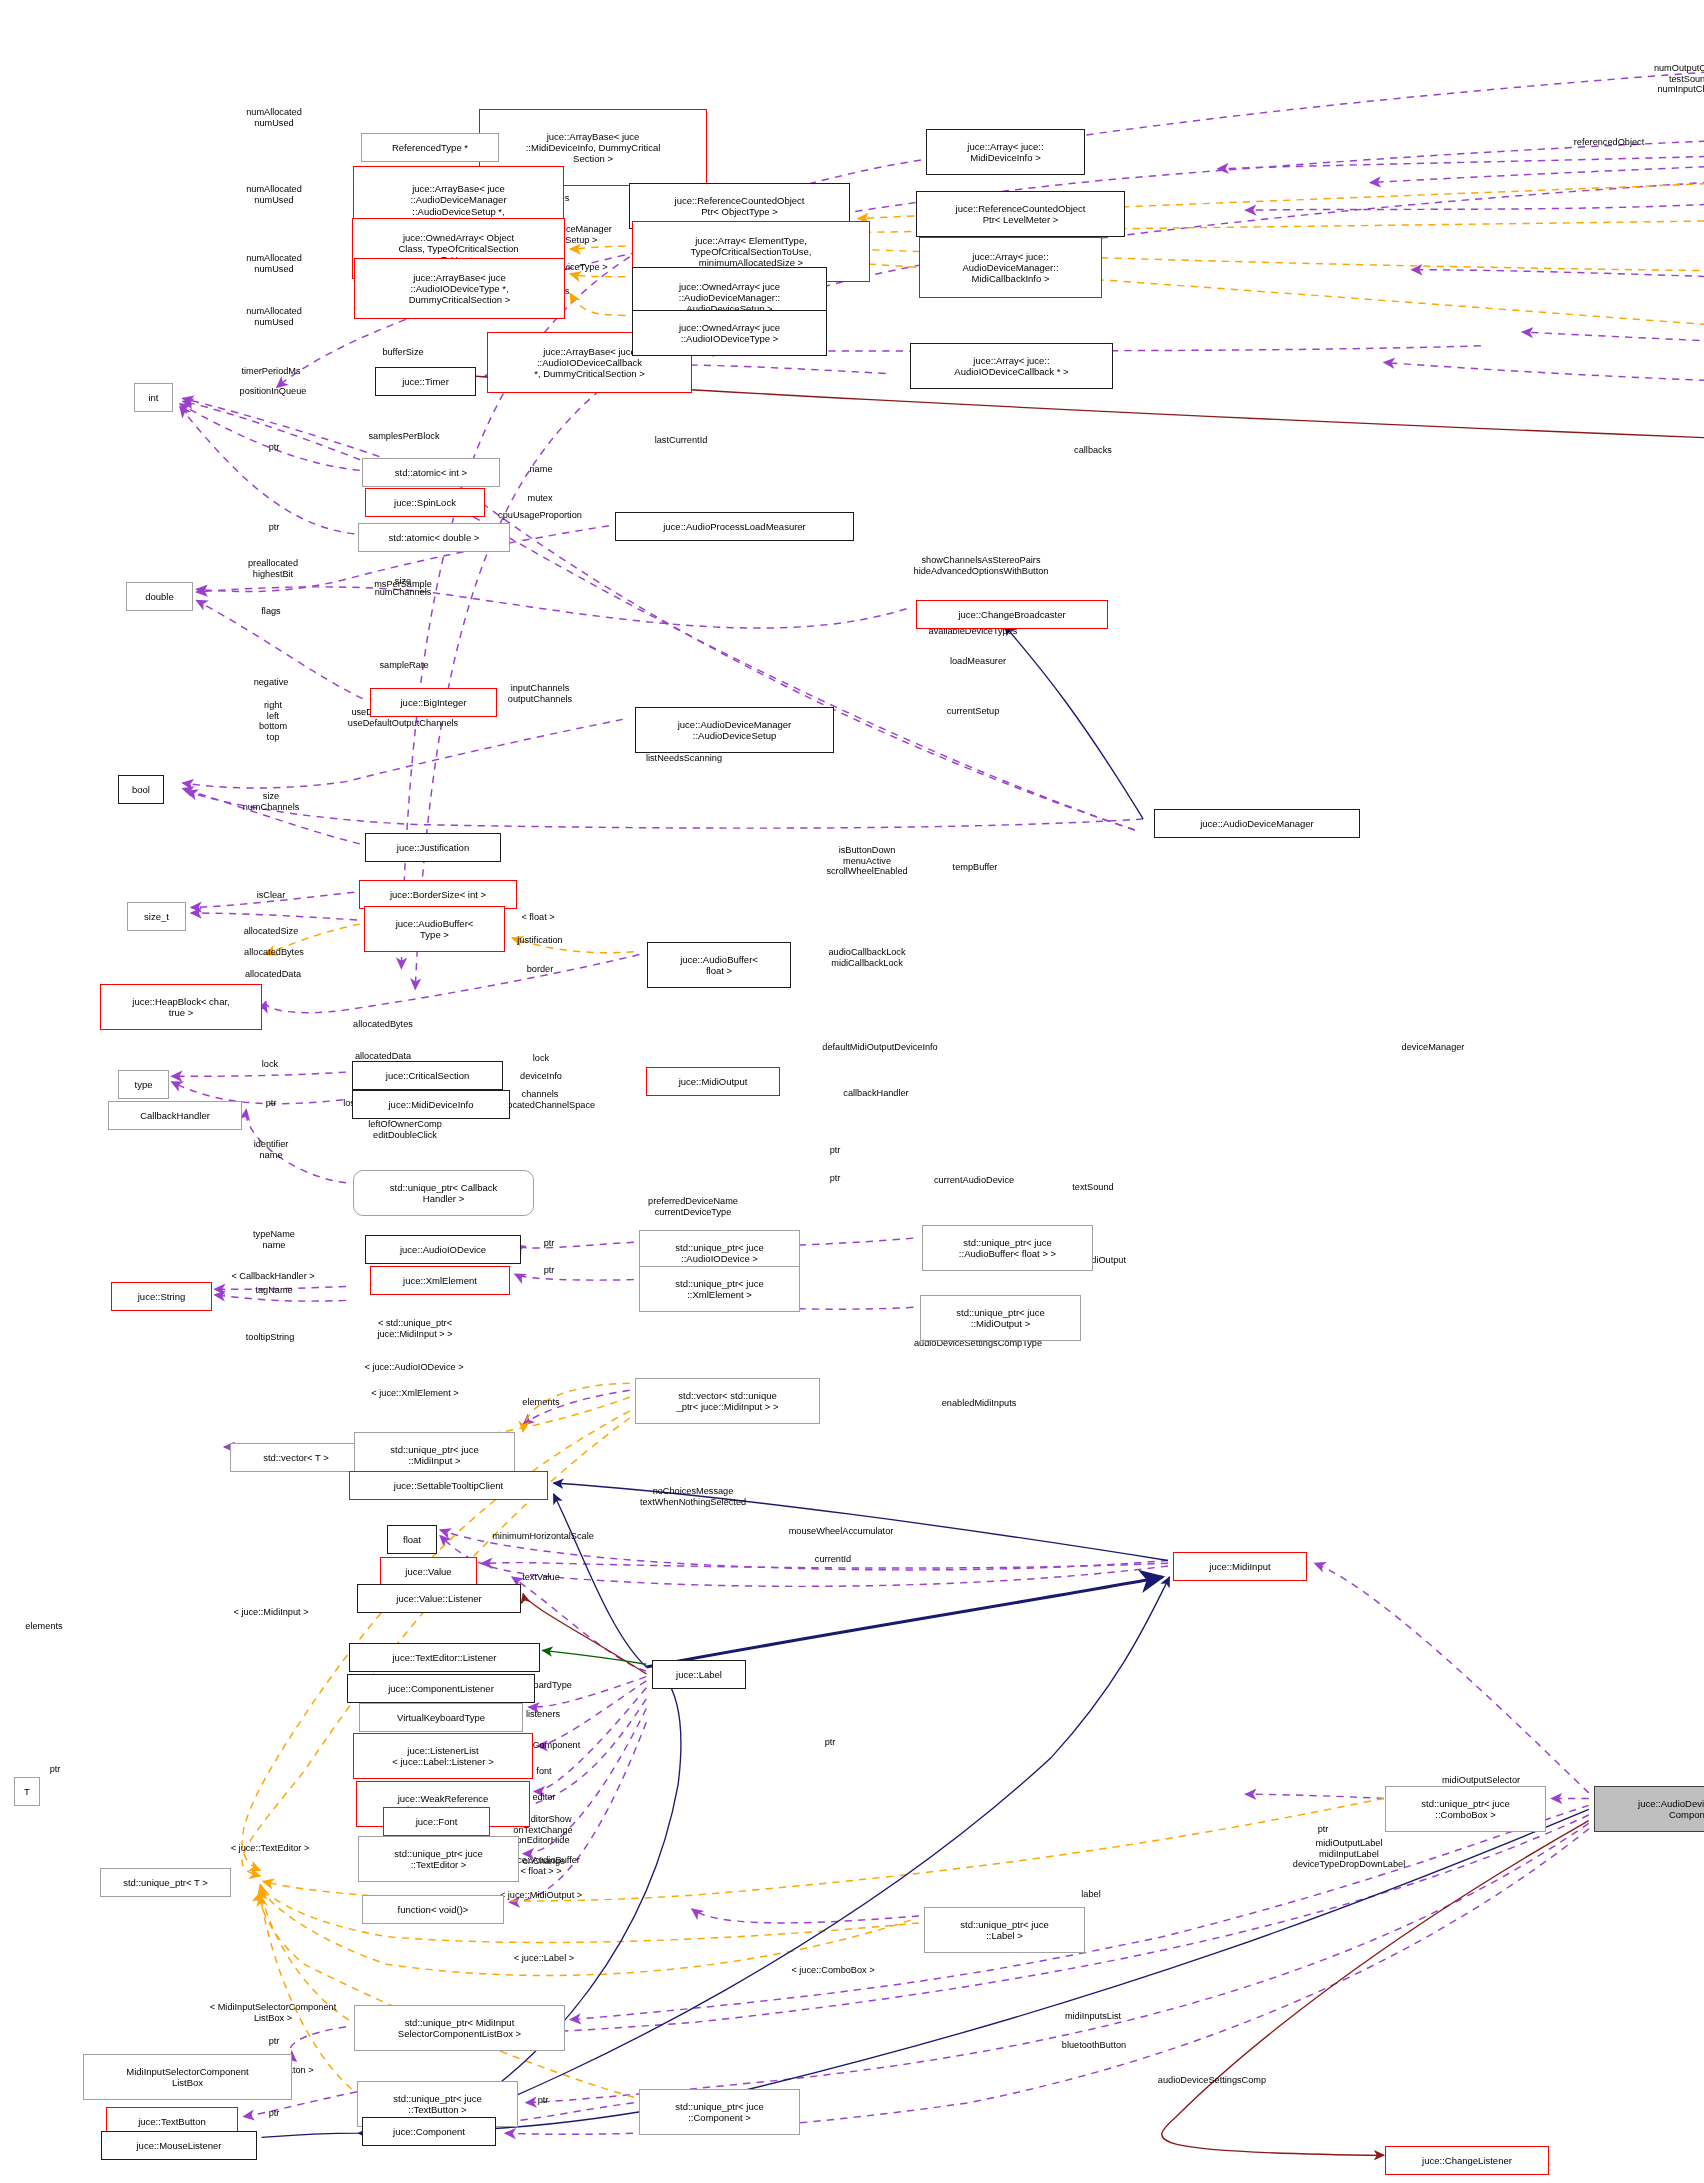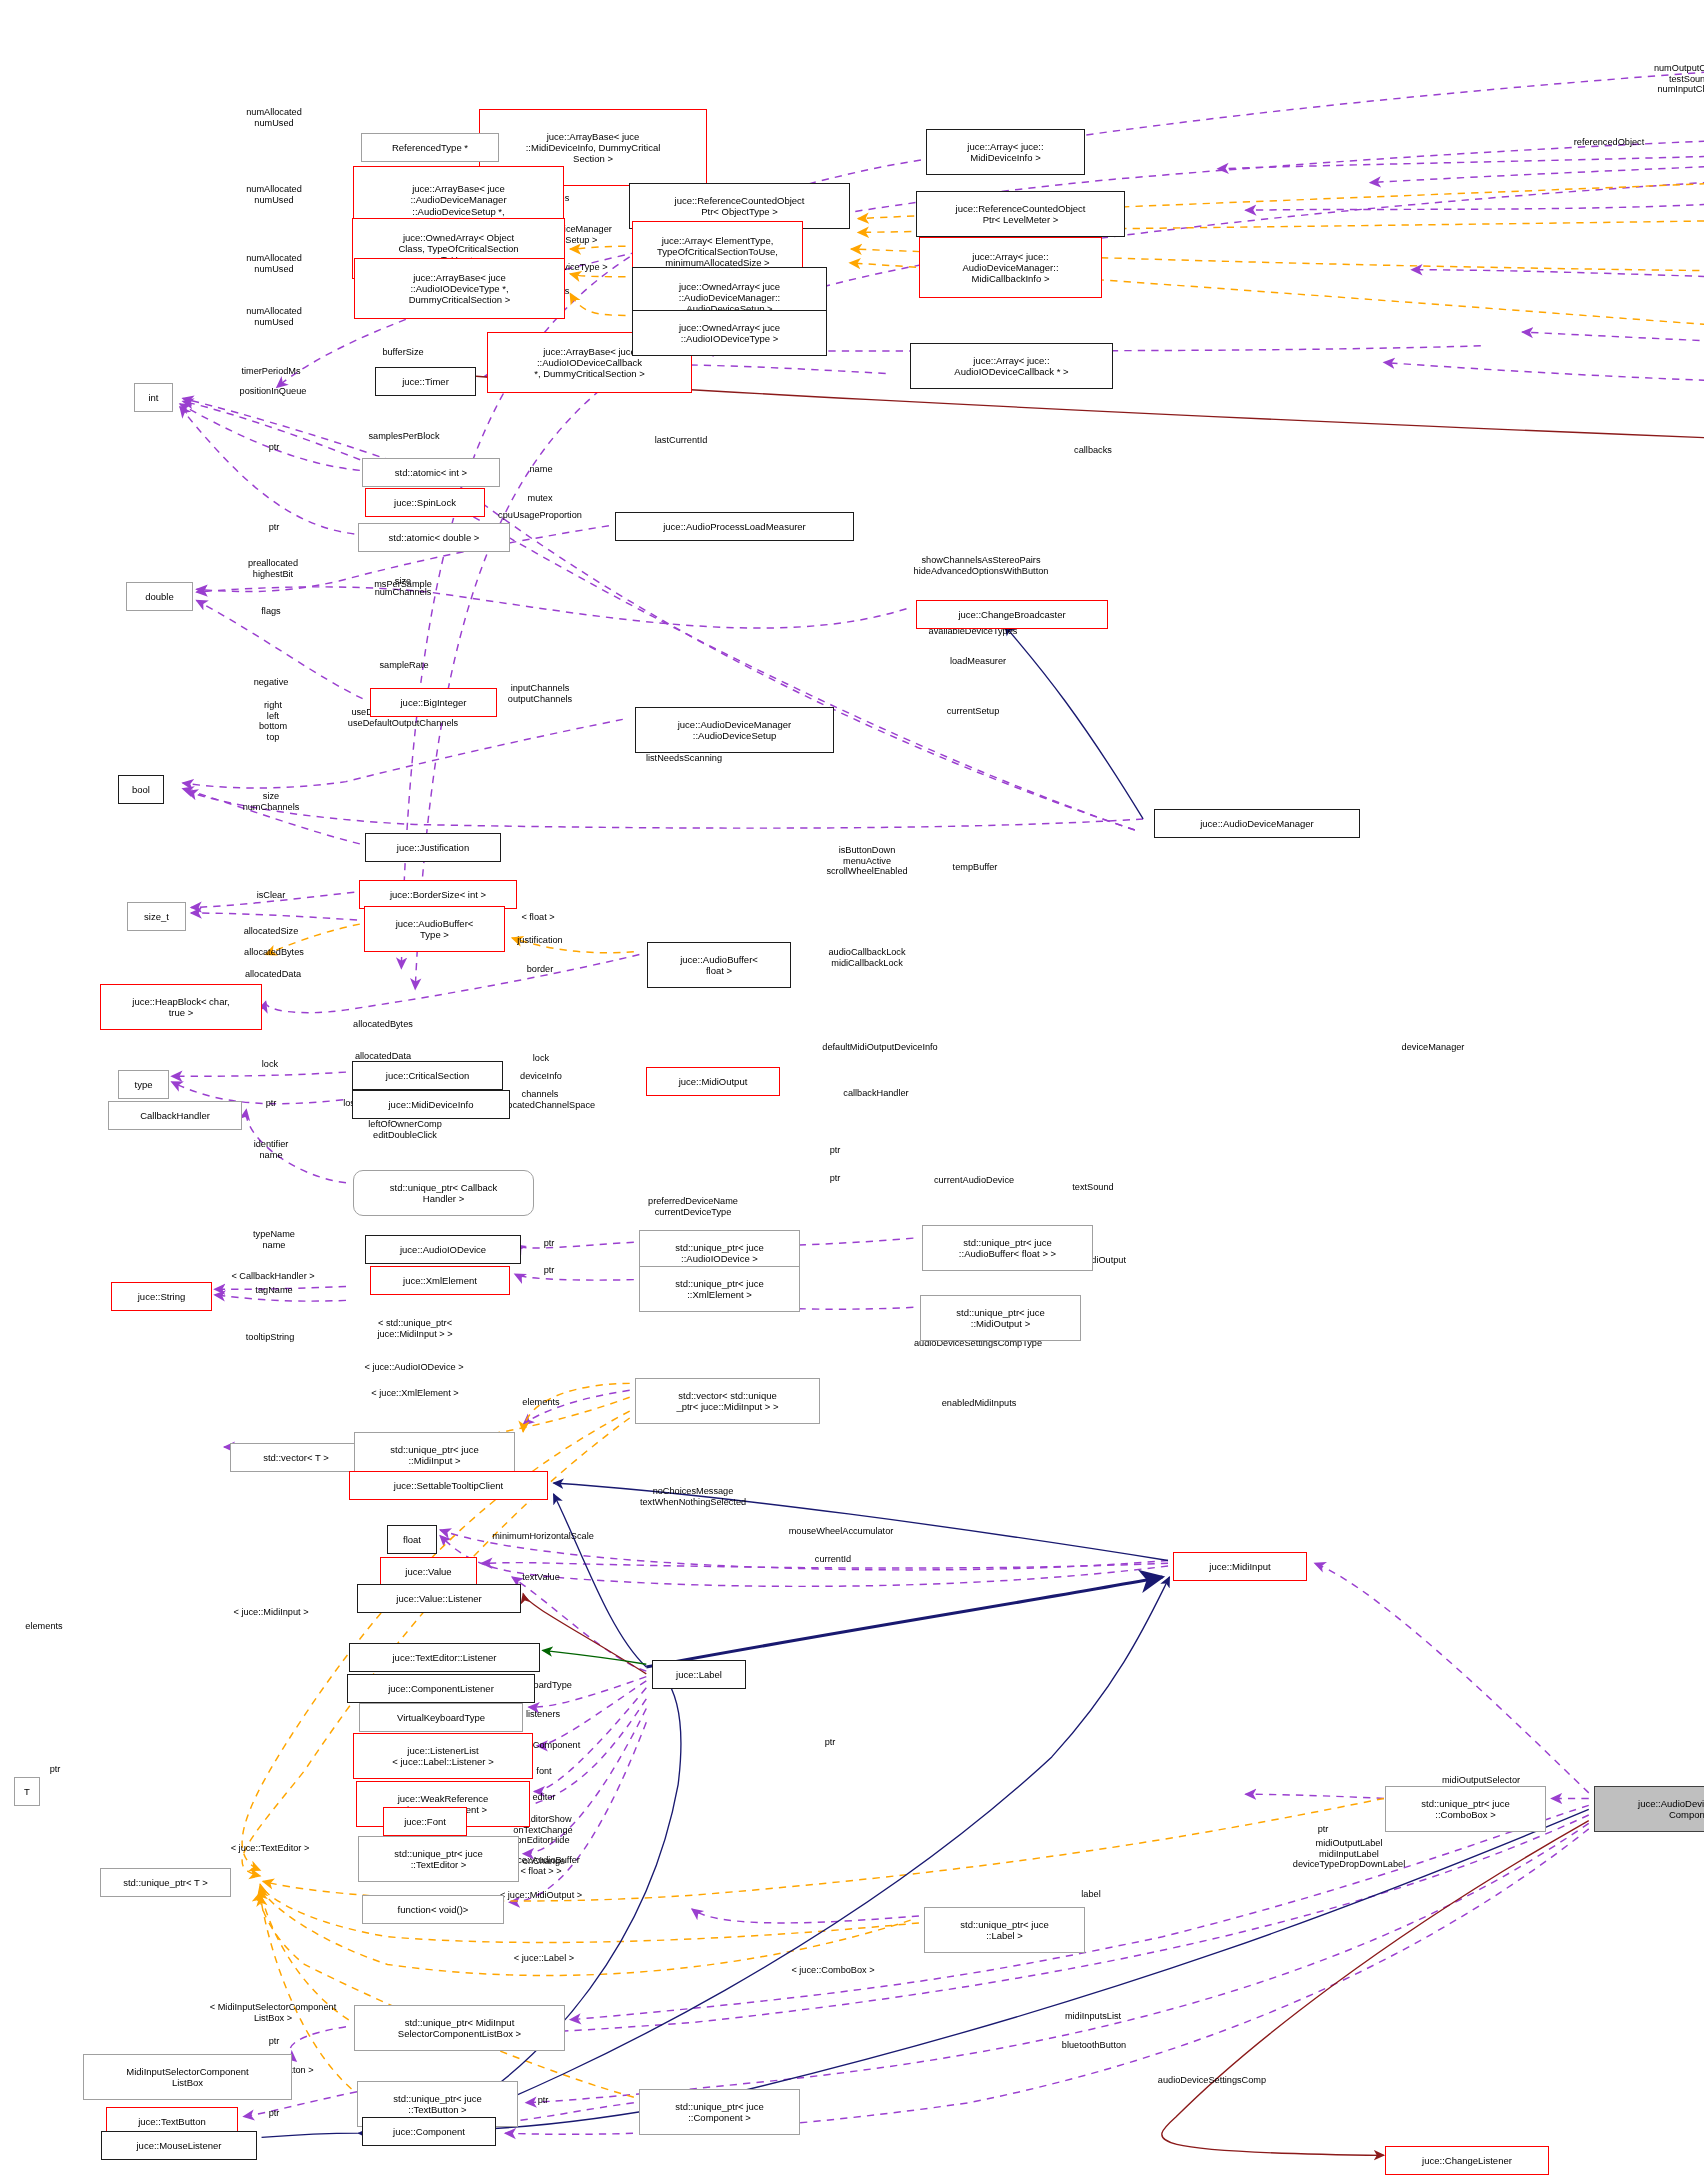--- a/index.html
+++ b/index.html
@@ -203,21 +203,21 @@
 Class, TypeOfCriticalSection
 ToUse &gt;</span></div>
     <div class="node red" style="left: 354px; top: 258px; width: 211px; min-height: 61px;"><span>juce::ArrayBase&lt; juce
 ::AudioIODeviceType *,
 DummyCriticalSection &gt;</span></div>
     <div class="node red" style="left: 487px; top: 332px; width: 205px; min-height: 61px;"><span>juce::ArrayBase&lt; juce
 ::AudioIODeviceCallback
 *, DummyCriticalSection &gt;</span></div>
     <div class="node black" style="left: 629px; top: 183px; width: 221px; min-height: 46px;"><span>juce::ReferenceCountedObject
 Ptr&lt; ObjectType &gt;</span></div>
-    <div class="node red" style="left: 632px; top: 221px; width: 171px; min-height: 61px;"><span>juce::Array&lt; ElementType,
+    <div class="node red" style="left: 632px; top: 221px; width: 238px; min-height: 61px;"><span>juce::Array&lt; ElementType,
 TypeOfCriticalSectionToUse,
 minimumAllocatedSize &gt;</span></div>
     <div class="node black" style="left: 632px; top: 267px; width: 195px; min-height: 61px;"><span>juce::OwnedArray&lt; juce
 ::AudioDeviceManager::
 AudioDeviceSetup &gt;</span></div>
     <div class="node black" style="left: 632px; top: 310px; width: 195px; min-height: 46px;"><span>juce::OwnedArray&lt; juce
 ::AudioIODeviceType &gt;</span></div>
     <div class="node black" style="left: 926px; top: 129px; width: 159px; min-height: 46px;"><span>juce::Array&lt; juce::
 MidiDeviceInfo &gt;</span></div>
     <div class="node black" style="left: 916px; top: 191px; width: 209px; min-height: 46px;"><span>juce::ReferenceCountedObject
@@ -277,21 +277,21 @@
     <div class="node red" style="left: 1173px; top: 1552px; width: 134px; min-height: 29px;"><span>juce::MidiInput</span></div>
     <div class="node black" style="left: 357px; top: 1584px; width: 164px; min-height: 29px;"><span>juce::Value::Listener</span></div>
     <div class="node black" style="left: 349px; top: 1643px; width: 191px; min-height: 29px;"><span>juce::TextEditor::Listener</span></div>
     <div class="node black" style="left: 652px; top: 1660px; width: 94px; min-height: 29px;"><span>juce::Label</span></div>
     <div class="node black" style="left: 347px; top: 1674px; width: 188px; min-height: 29px;"><span>juce::ComponentListener</span></div>
     <div class="node grey" style="left: 359px; top: 1703px; width: 164px; min-height: 29px;"><span>VirtualKeyboardType</span></div>
     <div class="node red" style="left: 353px; top: 1733px; width: 180px; min-height: 46px;"><span>juce::ListenerList
 &lt; juce::Label::Listener &gt;</span></div>
     <div class="node red" style="left: 356px; top: 1781px; width: 174px; min-height: 46px;"><span>juce::WeakReference
 &lt; juce::Component &gt;</span></div>
-    <div class="node red" style="left: 383px; top: 1807px; width: 84px; min-height: 29px;"><span>juce::Font</span></div>
+    <div class="node red" style="left: 383px; top: 1807px; width: 107px; min-height: 29px;"><span>juce::Font</span></div>
     <div class="node grey" style="left: 358px; top: 1836px; width: 161px; min-height: 46px;"><span>std::unique_ptr&lt; juce
 ::TextEditor &gt;</span></div>
     <div class="node grey" style="left: 362px; top: 1895px; width: 142px; min-height: 29px;"><span>function&lt; void()&gt;</span></div>
     <div class="node grey" style="left: 924px; top: 1907px; width: 161px; min-height: 46px;"><span>std::unique_ptr&lt; juce
 ::Label &gt;</span></div>
     <div class="node grey" style="left: 100px; top: 1868px; width: 131px; min-height: 29px;"><span>std::unique_ptr&lt; T &gt;</span></div>
     <div class="node grey" style="left: 14px; top: 1777px; width: 26px; min-height: 29px;"><span>T</span></div>
     <div class="node grey" style="left: 83px; top: 2054px; width: 209px; min-height: 46px;"><span>MidiInputSelectorComponent
 ListBox</span></div>
     <div class="node grey" style="left: 354px; top: 2005px; width: 211px; min-height: 46px;"><span>std::unique_ptr&lt; MidiInput

